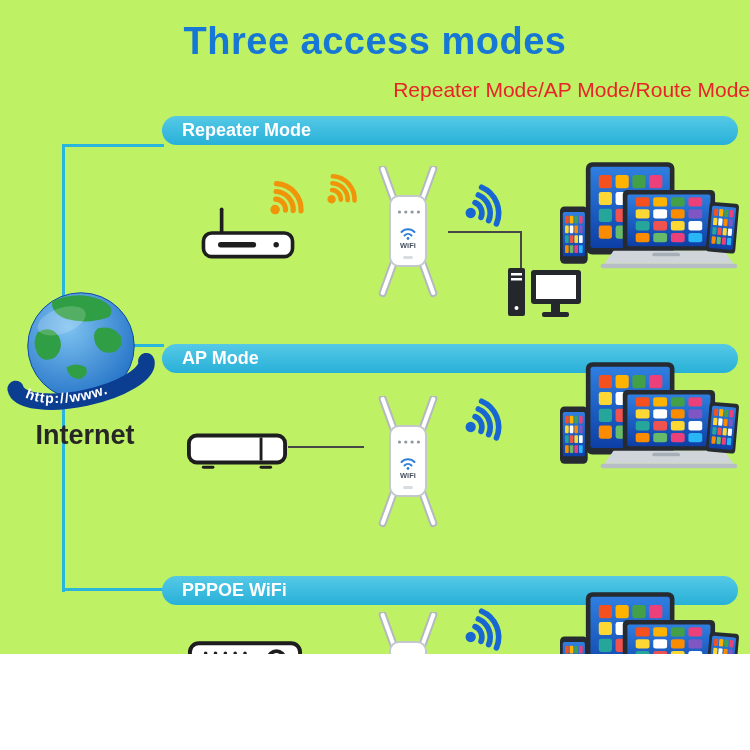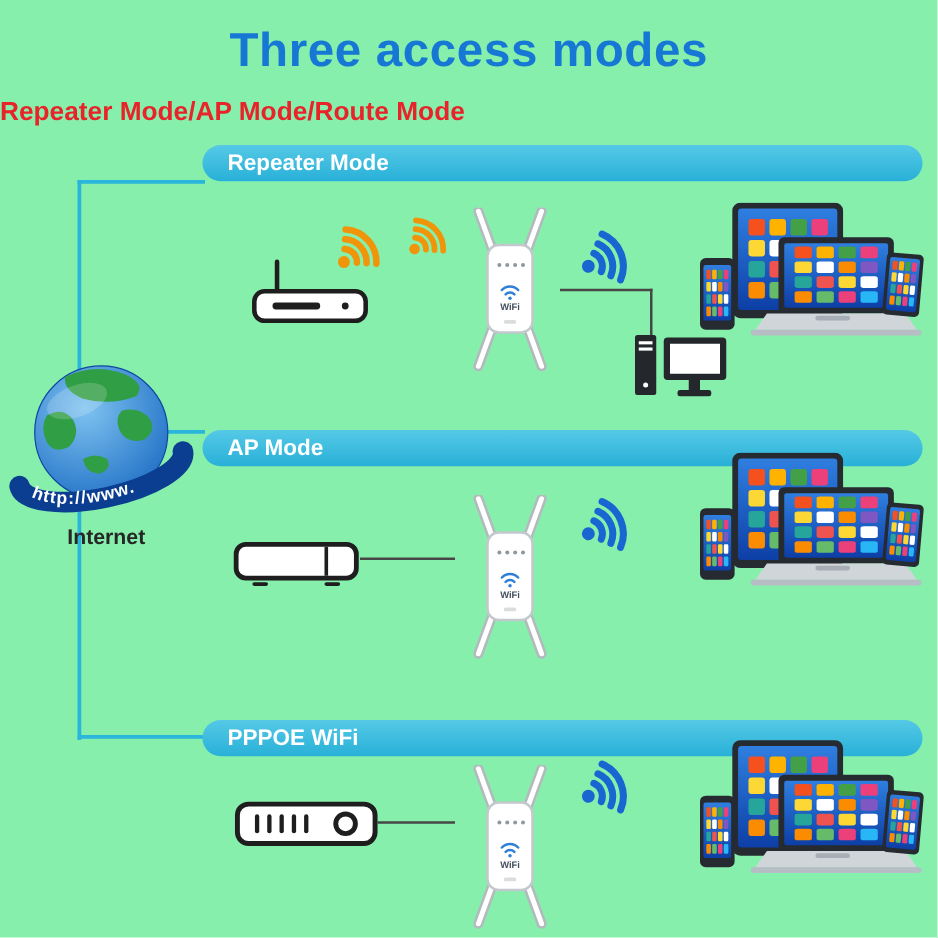--- a/index.html
+++ b/index.html
@@ -1,29 +1,29 @@
 <!DOCTYPE html>
 <html style="--title_blue: #1677d4; --subtitle_red: #e8232a; --banner_cyan: #28b0d8; --connector_cyan: #2ab5dc; --wifi_blue: #1766d1; --wifi_orange: #f0940a;"><head>
 <meta charset="utf-8">
 <style>
   html,body{margin:0;padding:0;background:#fff}
-  .page{position:relative;width:750px;height:750px;background:#86efac;font-family:"Liberation Sans",sans-serif;overflow:hidden;margin:0 auto}
+  .page{position:relative;width:750px;height:654px;background:#bef264;font-family:"Liberation Sans",sans-serif;overflow:hidden;margin:0 auto}
   .title{position:absolute;top:20px;left:0;width:100%;text-align:center;font-size:38px;font-weight:bold;color:var(--title_blue,#1677d4);margin:0;letter-spacing:.5px}
-  .subtitle{position:absolute;top:78px;left:0;width:100%;text-align:left;font-size:21px;font-weight:bold;color:var(--subtitle_red,#e8232a)}
+  .subtitle{position:absolute;top:78px;left:0;width:100%;text-align:right;font-size:21px;font-weight:normal;color:var(--subtitle_red,#e8232a)}
   .connector{position:absolute;background:var(--connector_cyan,#2ab5dc);z-index:0}
   .conn-v{left:62px;top:144px;width:3px;height:448px}
   .conn-h1{left:62px;top:144px;width:102px;height:3px}
   .conn-h2{left:62px;top:344px;width:102px;height:3px}
   .conn-h3{left:62px;top:588px;width:102px;height:3px}
   .banner{position:absolute;left:162px;width:576px;height:29px;border-radius:15px;
     background:linear-gradient(180deg,#55c9e6,var(--banner_cyan,#28b0d8));
     color:#fff;font-size:18px;font-weight:bold;line-height:29px;padding-left:20px;box-sizing:border-box}
   .banner-1{top:116px}.banner-2{top:344px}.banner-3{top:576px}
   .globe{position:absolute;left:6px;top:286px;width:150px;height:150px;z-index:2}
-  .internet-label{position:absolute;left:0;top:420px;width:170px;text-align:center;font-size:17px;font-weight:bold;color:#262626;z-index:2}
+  .internet-label{position:absolute;left:0;top:420px;width:170px;text-align:center;font-size:27px;font-weight:bold;color:#262626;z-index:2}
   .icon{position:absolute;z-index:1}
   .wifi.orange{color:var(--wifi_orange,#f0940a)}
   .wifi.blue{color:var(--wifi_blue,#1766d1)}
   .wire{position:absolute;background:#474747;z-index:1}
   .s1-router{left:198px;top:200px;width:100px;height:66px}
   .s1-wifi-o1{left:262px;top:172px;width:52px;height:52px;transform:rotate(-42deg)}
   .s1-wifi-o2{left:320px;top:166px;width:46px;height:46px;transform:rotate(-42deg)}
   .s1-repeater{left:362px;top:166px;width:92px;height:132px}
   .s1-wifi-b{left:460px;top:178px;width:56px;height:56px;transform:rotate(-22deg)}
   .s1-wire-h{left:448px;top:231px;width:74px;height:2px}

